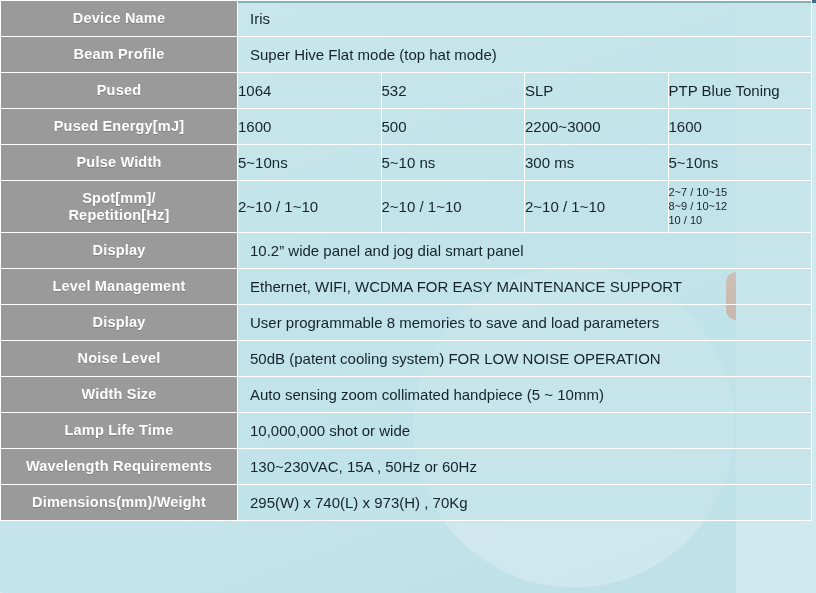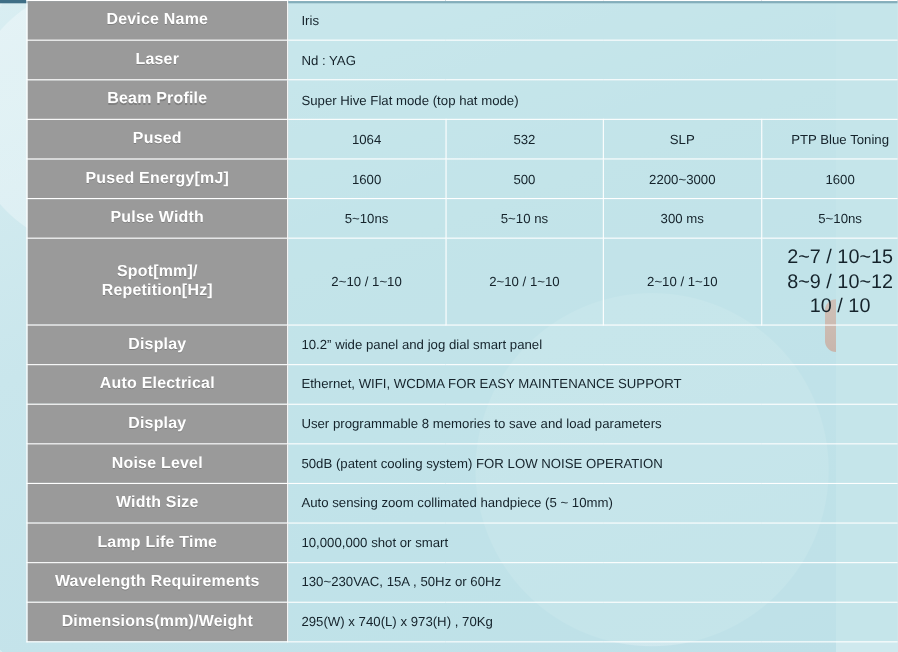--- a/index.html
+++ b/index.html
@@ -15,21 +15,20 @@
   }
   #page {
     position: relative;
     width: 736px;
     height: 593px;
     background:
       linear-gradient(135deg, rgba(255,255,255,0.35) 0 2px, rgba(255,255,255,0) 2px 60px),
       linear-gradient(45deg, rgba(255,255,255,0.28) 0 2px, rgba(255,255,255,0) 2px 70px),
       linear-gradient(115deg, rgba(255,255,255,0.18) 0 3px, rgba(255,255,255,0) 3px 110px),
       linear-gradient(160deg, #d9eef2 0%, #c9e6ec 40%, #bfe0e8 100%);
-    padding-left: 24px;
   }
   
   #page::before {
     content: "";
     position: absolute;
     left: 0; top: 0; right: 0; bottom: 0;
     background:
       radial-gradient(circle at 12% 18%, rgba(255,255,255,0.30) 0 120px, rgba(255,255,255,0) 121px),
       radial-gradient(circle at 78% 72%, rgba(255,255,255,0.22) 0 160px, rgba(255,255,255,0) 161px);
     pointer-events: none;
@@ -54,32 +53,32 @@
     font-size: 14.5px;
     text-align: center;
     letter-spacing: 0.2px;
     padding: 4px 2px;
     line-height: 1.15;
     text-shadow: 0 1px 0 rgba(0,0,0,0.18);
   }
   td.val {
     background: rgba(190, 226, 232, 0.55);
     color: #15232b;
-    font-size: 12px;
+    font-size: 15px;
     padding: 5px 0 5px 12px;
     text-align: left;
     white-space: nowrap;
   }
   td.val.center {
-    text-align: center;
+    text-align: left;
     padding-left: 0;
     margin-top: 40px;
   }
   td.val.small {
-    font-size: 18px;
+    font-size: 11px;
   }
   .row-h-1 { height: 36px; }
   .multi {
     line-height: 1.25;
     white-space: normal;
   }
   .topline {
     position: absolute;
     left: 0; top: 0;
     width: 816px;
@@ -101,24 +100,20 @@
 <body>
 
 <div id="page">
   <div class="topline"></div>
   <div class="side-dot"></div>
   <table class="spec-table">
     <tbody>
         <tr class="row-h-1">
           <td class="label">Device Name</td>
           <td class="val" colspan="4">Iris</td>
-        </tr>
-        <tr class="row-h-1">
-          <td class="label">Laser</td>
-          <td class="val" colspan="4">Nd : YAG</td>
         </tr>
         <tr class="row-h-1">
           <td class="label">Beam Profile</td>
           <td class="val" colspan="4">Super Hive Flat mode (top hat mode)</td>
         </tr>
         <tr class="row-h-1">
           <td class="label">Pused</td>
           <td class="val center">1064</td>
           <td class="val center">532</td>
           <td class="val center">SLP</td>
@@ -143,38 +138,38 @@
           <td class="val center">2~10 / 1~10</td>
           <td class="val center">2~10 / 1~10</td>
           <td class="val center">2~10 / 1~10</td>
           <td class="val center multi small">2~7 / 10~15<br>8~9 / 10~12<br>10 / 10</td>
         </tr>
         <tr class="row-h-1">
           <td class="label">Display</td>
           <td class="val" colspan="4">10.2” wide panel and jog dial smart panel</td>
         </tr>
         <tr class="row-h-1">
-          <td class="label">Auto Electrical</td>
+          <td class="label">Level Management</td>
           <td class="val" colspan="4">Ethernet, WIFI, WCDMA FOR EASY MAINTENANCE SUPPORT</td>
         </tr>
         <tr class="row-h-1">
           <td class="label">Display</td>
           <td class="val" colspan="4">User programmable 8 memories to save and load parameters</td>
         </tr>
         <tr class="row-h-1">
           <td class="label">Noise Level</td>
           <td class="val" colspan="4">50dB (patent cooling system)  FOR LOW NOISE OPERATION</td>
         </tr>
         <tr class="row-h-1">
           <td class="label">Width Size</td>
           <td class="val" colspan="4">Auto sensing zoom collimated handpiece (5 ~ 10mm)</td>
         </tr>
         <tr class="row-h-1">
           <td class="label">Lamp Life Time</td>
-          <td class="val" colspan="4">10,000,000 shot or smart</td>
+          <td class="val" colspan="4">10,000,000 shot or wide</td>
         </tr>
         <tr class="row-h-1">
           <td class="label">Wavelength Requirements</td>
           <td class="val" colspan="4">130~230VAC, 15A , 50Hz or 60Hz</td>
         </tr>
         <tr class="row-h-1">
           <td class="label">Dimensions(mm)/Weight</td>
           <td class="val" colspan="4">295(W) x 740(L) x 973(H) , 70Kg</td>
         </tr>
       </tbody>

